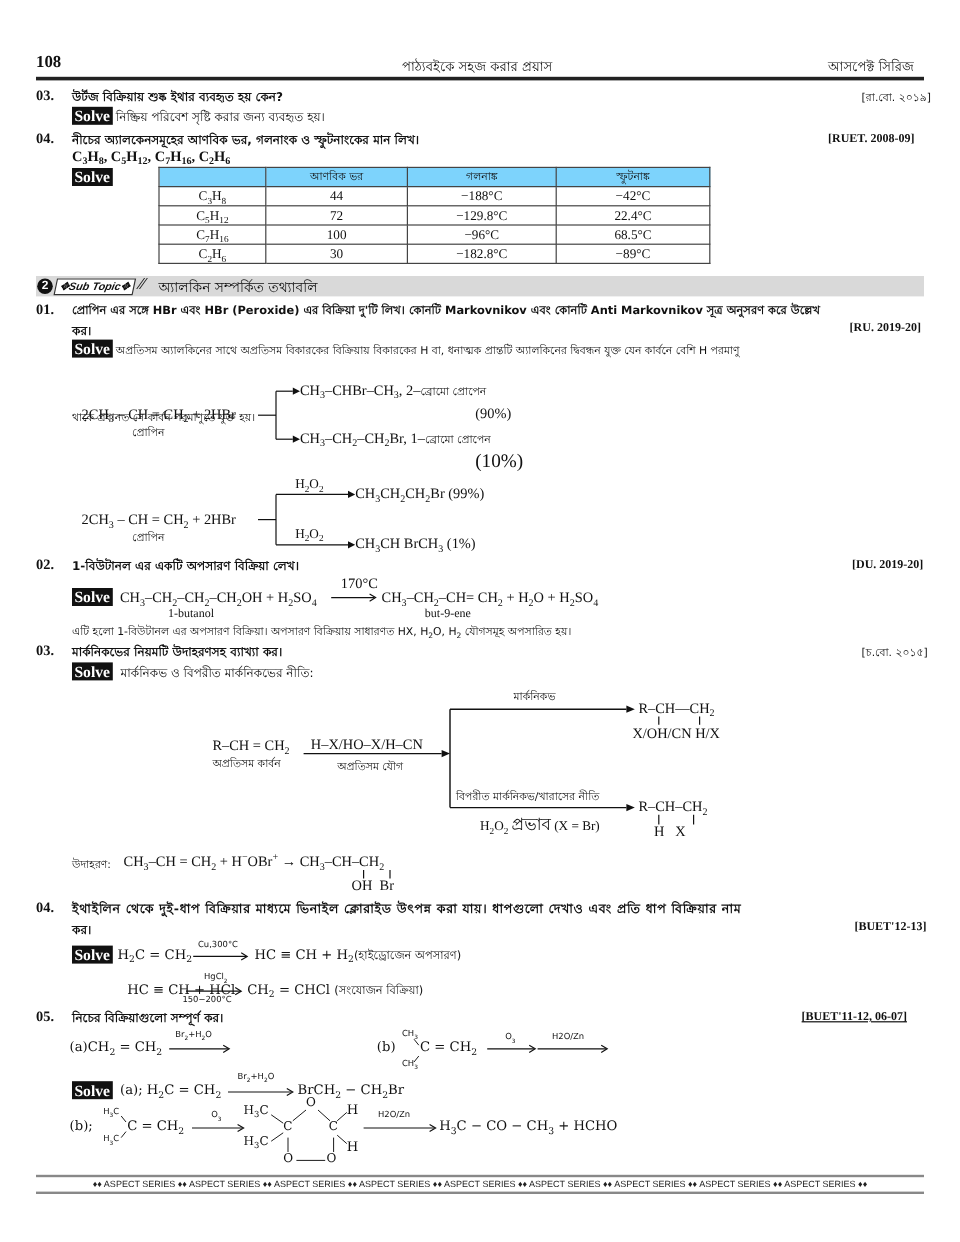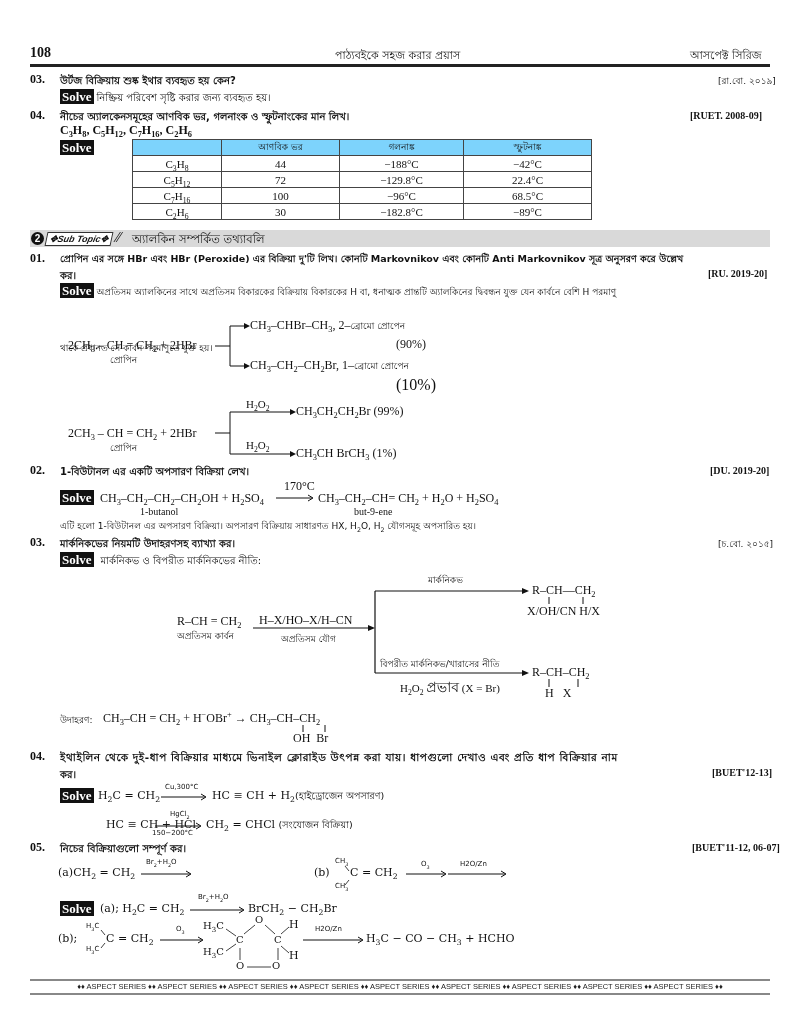--- a/index.html
+++ b/index.html
@@ -209,21 +209,21 @@
 <div class="abs small" style="left:170px;top:810px;">HgCl<sub>2</sub></div>
 <svg width="800" height="1035">
   <line x1="155" y1="826" x2="200" y2="826" stroke="#111" stroke-width="1"></line>
   <polyline points="196,823 201,826 196,829" fill="none" stroke="#111" stroke-width="1"></polyline>
 </svg>
 <div class="abs small" style="left:152px;top:829px;">150−200°C</div>
 <div class="abs" style="left:206px;top:818px;font-family:'DejaVu Serif',serif;font-size:11px;">CH<sub>2</sub> = CHCl <span class="bn" style="font-size:9.5px">(সংযোজন বিক্রিয়া)</span></div>
 
 <div class="abs qnum" style="left:30px;top:840px;">05.</div>
 <div class="abs bn bold" style="left:60px;top:841px;">নিচের বিক্রিয়াগুলো সম্পূর্ণ কর।</div>
-<div class="abs bold ref" style="left:692px;top:842px;">[BUET'11-12, 06-07]</div>
+<div class="abs bold ref" style="left:668px;top:842px;text-decoration:underline;">[BUET'11-12, 06-07]</div>
 
 <div class="abs" style="left:58px;top:866px;font-family:'DejaVu Serif',serif;font-size:11px;">(a)CH<sub>2</sub> = CH<sub>2</sub></div>
 <div class="abs small" style="left:146px;top:858px;">Br<sub>2</sub>+H<sub>2</sub>O</div>
 <svg width="800" height="1035">
   <line x1="141" y1="874" x2="190" y2="874" stroke="#111" stroke-width="1"></line>
   <polyline points="186,871 191,874 186,877" fill="none" stroke="#111" stroke-width="1"></polyline>
 </svg>
 
 <div class="abs" style="left:314px;top:866px;font-family:'DejaVu Serif',serif;font-size:11px;">(b)</div>
 <div class="abs small" style="left:335px;top:857px;">CH<sub>3</sub></div>

